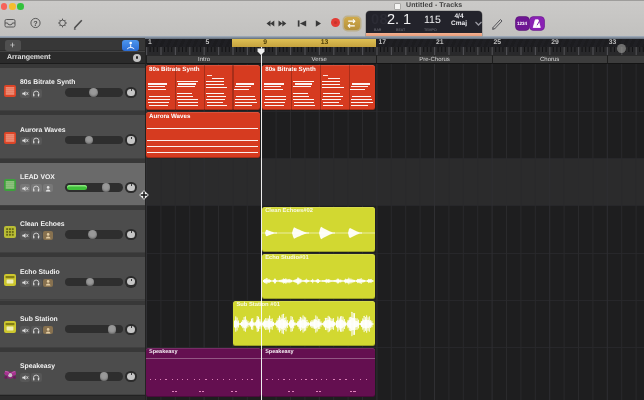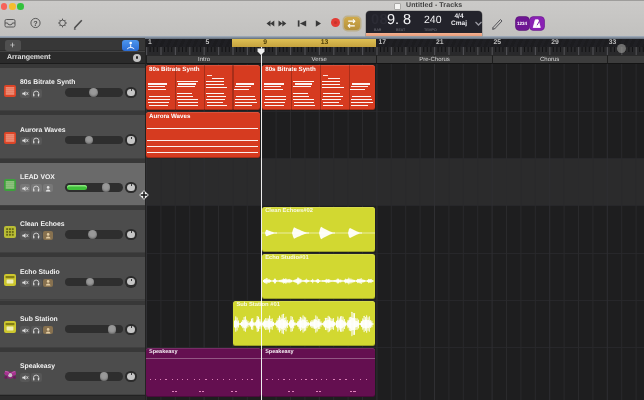--- a/index.html
+++ b/index.html
@@ -41,24 +41,24 @@
 background:linear-gradient(#d0aa4a,#b6913a);box-shadow:0 0 0 1.5px rgba(180,150,70,0.45);"></div>
 <svg class="abs" style="left:343.2px;top:16px" width="17" height="15" viewBox="0 0 17 15">
 <g stroke="#fff" fill="none" stroke-width="1.2">
 <path d="M5.2 5.2 h6 M5.8 9.8 h6"></path>
 <path d="M10 3.4 l1.8 1.8 -1.8 1.8 M7 8 L5.2 9.8 L7 11.6" stroke-width="1.1"></path>
 </g>
     </svg>
     <div class="abs" style="left:365.5px;top:10.8px;width:116.5px;height:25.2px;border-radius:4px 4px 0 0;background:#23232b;box-shadow:0 0 0 0.6px #8e8d8b;"></div>
     <div class="abs" style="left:365.5px;top:32.6px;width:116.5px;height:3.4px;background:linear-gradient(#f4b291,#e99d7d);"></div>
     <div class="abs" style="left:371px;top:11.5px;width:40px;height:16px;font-size:14.5px;font-weight:bold;color:#2b2b34;letter-spacing:0.5px;">08</div>
-    <div class="abs" style="left:387px;top:11.5px;width:40px;height:16px;font-size:14.5px;color:#f2f2f4;">9. 8</div>
+    <div class="abs" style="left:387px;top:11.5px;width:40px;height:16px;font-size:14.5px;color:#f2f2f4;">2. 1</div>
     <div class="abs" style="left:374px;top:28.3px;width:20px;font-size:3.6px;color:#77777f;">BAR</div>
     <div class="abs" style="left:396px;top:28.3px;width:20px;font-size:3.6px;color:#77777f;">BEAT</div>
-    <div class="abs" style="left:424px;top:13.5px;width:30px;height:12px;font-size:10.5px;color:#f2f2f4;">240</div>
+    <div class="abs" style="left:424px;top:13.5px;width:30px;height:12px;font-size:10.5px;color:#f2f2f4;">115</div>
     <div class="abs" style="left:424px;top:28.3px;width:24px;font-size:3.6px;color:#77777f;">TEMPO</div>
     <div class="abs" style="left:449px;top:12.8px;width:20px;font-size:6.5px;font-weight:bold;color:#ececf0;text-align:center;">4/4</div>
     <div class="abs" style="left:447px;top:19.8px;width:24px;font-size:6.5px;font-weight:bold;color:#ececf0;text-align:center;">Cmaj</div>
     <svg class="abs" style="left:473.5px;top:20px" width="9" height="7" viewBox="0 0 9 7">
       <path d="M1.5 2 L4.5 5 L7.5 2" stroke="#9a9aa2" stroke-width="1.3" fill="none"></path>
     </svg>
     <svg class="abs" style="left:490px;top:16px" width="14" height="14" viewBox="0 0 14 14">
 <path d="M3 11.5 L10.5 3.5 l1.5 1.5 L4.5 13 z M3 11.5 l-0.4 1.9 1.9 -0.4" fill="none" stroke="#55555a" stroke-width="1"></path>
 </svg>
     <div class="abs" style="left:515.5px;top:16.5px;width:13px;height:13.5px;border-radius:3.5px;background:#6e1693;box-shadow:0 0 0 0.8px #5a1278;"></div>

